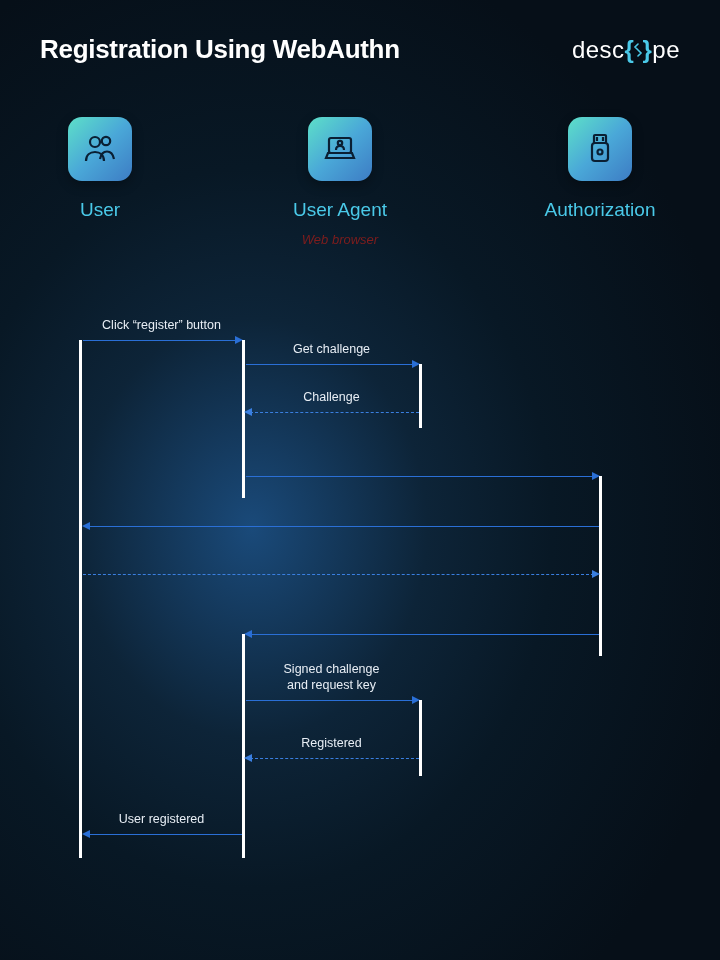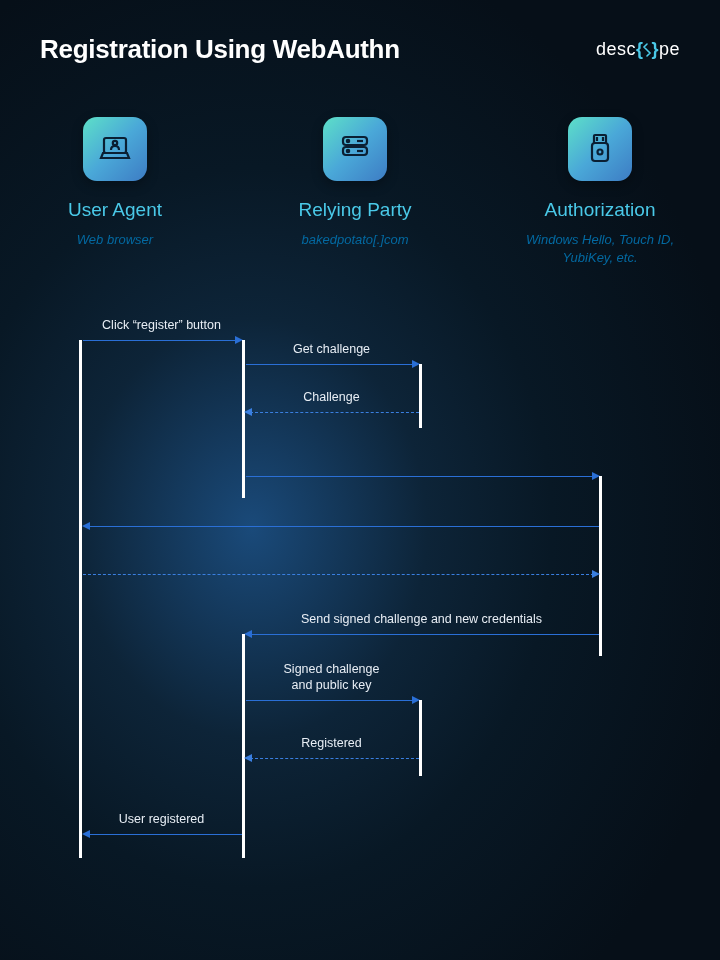--- a/index.html
+++ b/index.html
@@ -17,21 +17,21 @@
     justify-content: space-between;
     align-items: center;
     padding: 34px 40px 0 40px;
   }
   .title {
     font-size: 26px;
     font-weight: 800;
     letter-spacing: -0.3px;
   }
   .logo {
-    font-size: 18px;
+    font-size: 24px;
     font-weight: 400;
     letter-spacing: 0.5px;
     display: flex;
     align-items: center;
   }
   .logo .braces {
     color: #4ac9e8;
     font-weight: 600;
     display: inline-flex;
     align-items: center;
@@ -60,21 +60,21 @@
     box-shadow: 0 4px 12px rgba(0,0,0,0.3);
   }
   .actor-label {
     font-size: 19px;
     color: #4ac9e8;
     font-weight: 400;
     margin-bottom: 10px;
   }
   .actor-sub {
     font-size: 13px;
-    color: #0369a1;
+    color: #7f1d1d;
     font-style: italic;
     max-width: 150px;
     line-height: 1.35;
   }
   .diagram {
     position: absolute;
     top: 318px;
     left: 0;
     width: 720px;
     height: 560px;
@@ -116,61 +116,58 @@
   <div class="logo">
     <span>desc</span>
     <span class="braces">{<svg width="10" height="14" viewBox="0 0 10 14">
           <path d="M5 1 L2 4 L5 7 M5 7 L8 10 L5 13" stroke="#4ac9e8" stroke-width="1.6" fill="none" stroke-linecap="round"></path>
         </svg>}</span>
     <span>pe</span>
   </div>
 </div>
 
 <div class="actors">
+  <div class="actor" style="width:120px">
+    <div class="actor-icon">
+      <svg width="36" height="36" viewBox="0 0 36 36" fill="none" stroke="#0a1f33" stroke-width="2.2">
+        <circle cx="13" cy="11" r="5"></circle>
+          <path d="M4 30c0-6 4-9 9-9s9 3 9 9"></path>
+        <circle cx="24" cy="10" r="4.2"></circle>
+          <path d="M18 28c1-5 3.5-7.5 7-7.5s6 2.5 7 7.5"></path>
+      </svg>
+    </div>
+    <div class="actor-label">User</div>
+    <div class="actor-sub"></div>
+  </div>
 
   <div class="actor" style="width:150px">
     <div class="actor-icon">
       <svg width="36" height="36" viewBox="0 0 36 36" fill="none" stroke="#0a1f33" stroke-width="2.2">
         <rect x="7" y="7" width="22" height="15" rx="2"></rect>
           <path d="M4 27h28l-2-5H6z"></path>
         <circle cx="18" cy="12" r="2.2"></circle>
           <path d="M14 19c0-2.5 1.8-4 4-4s4 1.5 4 4"></path>
       </svg>
     </div>
     <div class="actor-label">User Agent</div>
     <div class="actor-sub">Web browser</div>
   </div>
 
-  <div class="actor" style="width:160px">
-    <div class="actor-icon">
-      <svg width="36" height="36" viewBox="0 0 36 36" fill="none" stroke="#0a1f33" stroke-width="2.2">
-        <rect x="6" y="6" width="24" height="8" rx="3"></rect>
-          <rect x="6" y="16" width="24" height="8" rx="3"></rect>
-        <circle cx="11" cy="10" r="1.2" fill="#0a1f33"></circle>
-          <circle cx="11" cy="20" r="1.2" fill="#0a1f33"></circle>
-        <line x1="20" y1="10" x2="26" y2="10"></line>
-          <line x1="20" y1="20" x2="26" y2="20"></line>
-      </svg>
-    </div>
-    <div class="actor-label">Relying Party</div>
-    <div class="actor-sub">bakedpotato[.]com</div>
-  </div>
 
   <div class="actor" style="width:160px">
     <div class="actor-icon">
       <svg width="36" height="36" viewBox="0 0 36 36" fill="none" stroke="#0a1f33" stroke-width="2.2">
         <rect x="12" y="4" width="12" height="8" rx="1"></rect>
           <rect x="10" y="12" width="16" height="18" rx="3"></rect>
         <line x1="15" y1="6" x2="15" y2="10"></line>
           <line x1="21" y1="6" x2="21" y2="10"></line>
         <circle cx="18" cy="21" r="2.5"></circle>
       </svg>
     </div>
     <div class="actor-label">Authorization</div>
-    <div class="actor-sub">Windows Hello, Touch ID, YubiKey, etc.</div>
   </div>
 </div>
 
 <div class="diagram">
 
   <div class="msg-label" style="left:80px;top:0;width:163px">Click “register” button</div>
   <div class="arrow-line arrow-solid" style="left:83px;top:22px;width:156px"></div>
   <div class="arrow-head ah-right" style="left:235px;top:18px"></div>
 
   <div class="lifeline" style="left:79px;top:22px;height:518px"></div>
@@ -191,28 +188,27 @@
   <div class="arrow-head ah-right" style="left:592px;top:154px"></div>
 
   <div class="lifeline" style="left:599px;top:158px;height:180px"></div>
 
   <div class="arrow-line arrow-solid" style="left:88px;top:208px;width:511px"></div>
   <div class="arrow-head ah-left" style="left:82px;top:204px"></div>
 
   <div class="arrow-line arrow-dash" style="left:83px;top:256px;width:511px"></div>
   <div class="arrow-head ah-right-d" style="left:592px;top:252px"></div>
 
-  <div class="msg-label" style="left:243px;top:294px;width:357px">Send signed challenge and new credentials</div>
   <div class="arrow-line arrow-solid" style="left:250px;top:316px;width:349px"></div>
   <div class="arrow-head ah-left" style="left:244px;top:312px"></div>
 
   <div class="lifeline" style="left:242px;top:316px;height:224px"></div>
 
   <div class="msg-label" style="left:243px;top:344px;width:177px">Signed challenge</div>
-  <div class="msg-label" style="left:243px;top:360px;width:177px">and public key</div>
+  <div class="msg-label" style="left:243px;top:360px;width:177px">and request key</div>
   <div class="arrow-line arrow-solid" style="left:246px;top:382px;width:170px"></div>
   <div class="arrow-head ah-right" style="left:412px;top:378px"></div>
 
   <div class="lifeline" style="left:419px;top:382px;height:76px"></div>
 
   <div class="msg-label" style="left:243px;top:418px;width:177px">Registered</div>
   <div class="arrow-line arrow-dash" style="left:250px;top:440px;width:169px"></div>
   <div class="arrow-head ah-left-d" style="left:244px;top:436px"></div>
 
   <div class="msg-label" style="left:80px;top:494px;width:163px">User registered</div>

